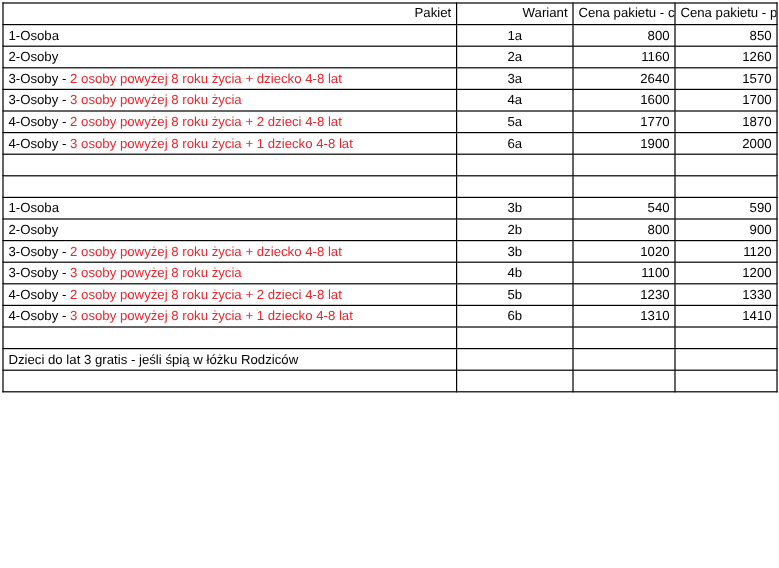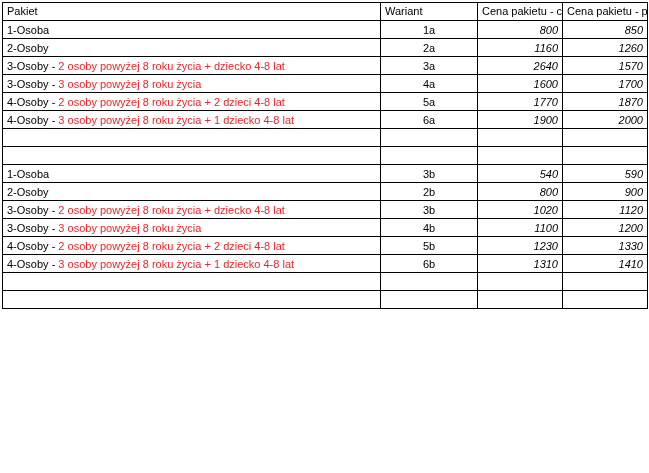--- a/index.html
+++ b/index.html
@@ -36,21 +36,21 @@
     box-sizing: border-box;
     overflow: hidden;
     white-space: nowrap;
   }
   col.c-pakiet { width: 378px; }
   col.c-wariant { width: 97px; }
   col.c-cena1 { width: 85px; }
   col.c-cena2 { width: 85px; }
 
   thead td {
-    text-align: left;
+    text-align: right;
     font-weight: bold;
     height: 62px;
     line-height: 13px;
     white-space: normal;
   }
   .section-head {
     font-weight: bold;
     color: #1f6fb5;
     text-decoration: underline;
     text-align: left;
@@ -62,21 +62,20 @@
     color: #000000;
   }
   .row-label .detail {
     color: #e8262e;
   }
   .center {
     text-align: center;
   }
   .right {
     text-align: right;
-    font-style: italic;
   }
   .blank-row td {
     height: 18px;
   }
   .tall-blank td {
     height: 20px;
   }
   .footnote td {
     text-align: left;
     font-weight: bold;
@@ -198,20 +197,26 @@
         <td class="right">1410</td>
       </tr>
 
       <tr class="tall-blank">
         <td></td>
         <td></td>
         <td></td>
         <td></td>
       </tr>
 
+      <tr class="footnote">
+        <td>Dzieci do lat 3 gratis - jeśli śpią w łóżku Rodziców</td>
+        <td></td>
+        <td></td>
+        <td></td>
+      </tr>
 
       <tr class="tall-blank">
         <td></td>
         <td></td>
         <td></td>
         <td></td>
       </tr>
 
 
     </tbody>

